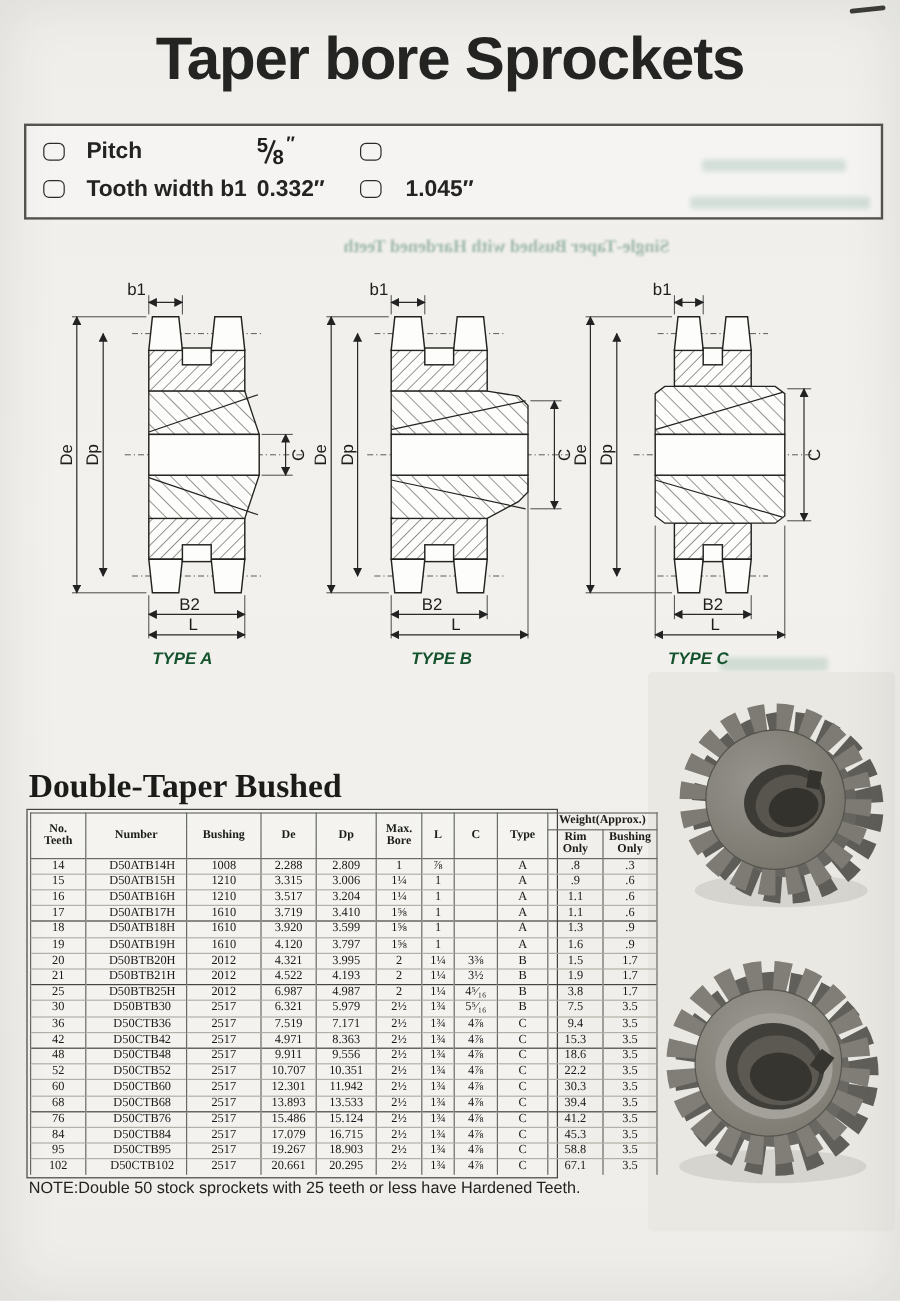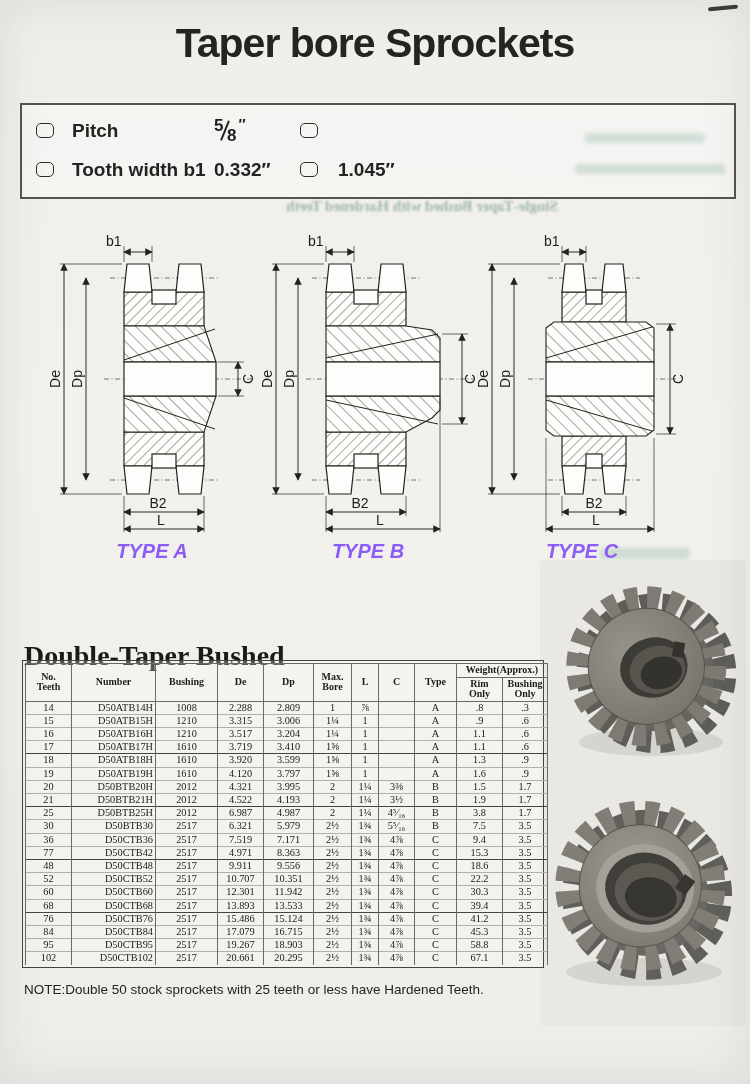--- a/index.html
+++ b/index.html
@@ -6,65 +6,65 @@
   body{
     width:750px;height:1084px;position:relative;overflow:hidden;
     background:linear-gradient(180deg,#efeeea 0%,#f2f1ed 40%,#eeede9 100%);
     font-family:"Liberation Sans",sans-serif;color:#1d1d1b;
   }
   body::before{content:"";position:absolute;inset:0;pointer-events:none;
     box-shadow:inset 0 0 50px rgba(60,60,55,.10);z-index:50;}
   .corner-mark{position:absolute;top:6px;right:12px;width:30px;height:4px;
     background:#3c3c38;border-radius:2px;transform:rotate(-6deg);}
   .page-title{position:absolute;top:20px;left:0;width:750px;text-align:center;
-    font-size:41px;font-weight:700;letter-spacing:-1px;color:#242422;margin:0;}
+    font-size:50px;font-weight:700;letter-spacing:-1px;color:#242422;margin:0;}
   
-  .spec-box{position:absolute;left:20px;top:103px;width:716px;height:96px;
+  .spec-box{position:absolute;left:20px;top:103px;width:716px;height:80px;
     border:2px solid #55554f;background:rgba(255,255,255,.35);
     display:grid;grid-template-rows:1fr 1fr;padding:6px 0 8px 14px;box-sizing:border-box;}
   .spec-row{display:grid;grid-template-columns:36px 142px 86px 38px 168px auto;align-items:center;}
   .cb{width:16px;height:13px;border:1.7px solid #2c2c28;border-radius:5px;display:inline-block;}
   .spec-label,.spec-value{font-size:19px;font-weight:700;color:#232321;}
   .frac{display:inline-flex;align-items:center;font-weight:700;}
   .frac .fn{font-size:17px;position:relative;top:-5px;}
   .frac .fslash{display:inline-block;width:1.6px;height:21px;background:#232321;
     transform:rotate(22deg);margin:0 1px;}
   .frac .fd{font-size:17px;position:relative;top:5px;}
   .frac .funit{font-size:15px;position:relative;top:-7px;margin-left:2px;}
   
   .bleed-text{position:absolute;top:198px;left:282px;width:280px;
     transform:scaleX(-1);font-family:"Liberation Serif",serif;font-weight:700;
     font-size:15px;color:rgba(25,95,70,.38);filter:blur(1.1px);text-align:center;}
   .bleed-blob{position:absolute;background:rgba(35,110,80,.16);filter:blur(2px);border-radius:3px;}
   
   .diagram{position:absolute;top:214px;}
   .diagram svg{display:block;}
   .type-caption{position:absolute;top:540px;width:160px;text-align:center;
-    font-size:20px;font-weight:700;font-style:italic;color:#8b5cf6;}
+    font-size:14px;font-weight:700;font-style:italic;color:#14532d;}
   text{font-family:"Liberation Sans",sans-serif;fill:#1d1d1b;}
   .dim{stroke:#2a2a28;stroke-width:1;}
   .ext{stroke:#2a2a28;stroke-width:.7;}
   .cl{stroke:#555550;stroke-width:.8;stroke-dasharray:5 2.5 1 2.5;}
   .outl{stroke:#22221f;stroke-width:1.2;fill:#fdfdfb;}
   
   .section-heading{position:absolute;left:24px;top:640px;margin:0;
     font-family:"Liberation Serif",serif;font-size:28px;font-weight:700;color:#1b1b19;}
   
-  .table-wrap{position:absolute;left:22px;top:660px;width:522px;
+  .table-wrap{position:absolute;left:22px;top:674px;width:443px;
     border:1.6px solid #44443f;padding:2px;background:rgba(255,255,255,.25);box-sizing:border-box;}
   table{border-collapse:collapse;width:100%;table-layout:fixed;
     font-family:"Liberation Serif",serif;}
   th{border:1px solid #6a6a64;font-size:10px;line-height:10.5px;font-weight:700;
     padding:1px 0;color:#1c1c1a;}
   th span{display:block;}
   td{border-left:1px solid #6a6a64;border-right:1px solid #6a6a64;
     border-top:.8px solid #b3b0a8;font-size:10.3px;line-height:12.2px;
     text-align:center;padding:0 2px;white-space:nowrap;overflow:hidden;color:#191917;}
   tr.grp td{border-top:1.5px solid #45453f;}
-  td:nth-child(2){text-align:right;padding-left:12px;}
+  td:nth-child(2){text-align:center;padding-left:12px;}
   col.c1{width:46px}col.c2{width:84px}col.c3{width:62px}col.c4{width:46px}
   col.c5{width:50px}col.c6{width:38px}col.c7{width:27px}col.c8{width:36px}
   col.c9{width:42px}col.c10{width:46px}col.c11{width:45px}
   .note-text{position:absolute;left:24px;top:982px;font-size:13.5px;color:#232321;}
   
   .photo-strip{position:absolute;left:540px;top:560px;width:206px;height:466px;
     background:#e9e8e3;border-radius:4px;}
   .photo{position:absolute;}
 </style>
 </head>
@@ -487,21 +487,21 @@
           <td>7.519</td>
           <td>7.171</td>
           <td>2½</td>
           <td>1¾</td>
           <td>4⅞</td>
           <td>C</td>
           <td>9.4</td>
           <td>3.5</td>
         </tr>
         <tr>
-          <td>77</td>
+          <td>42</td>
           <td>D50CTB42</td>
           <td>2517</td>
           <td>4.971</td>
           <td>8.363</td>
           <td>2½</td>
           <td>1¾</td>
           <td>4⅞</td>
           <td>C</td>
           <td>15.3</td>
           <td>3.5</td>

